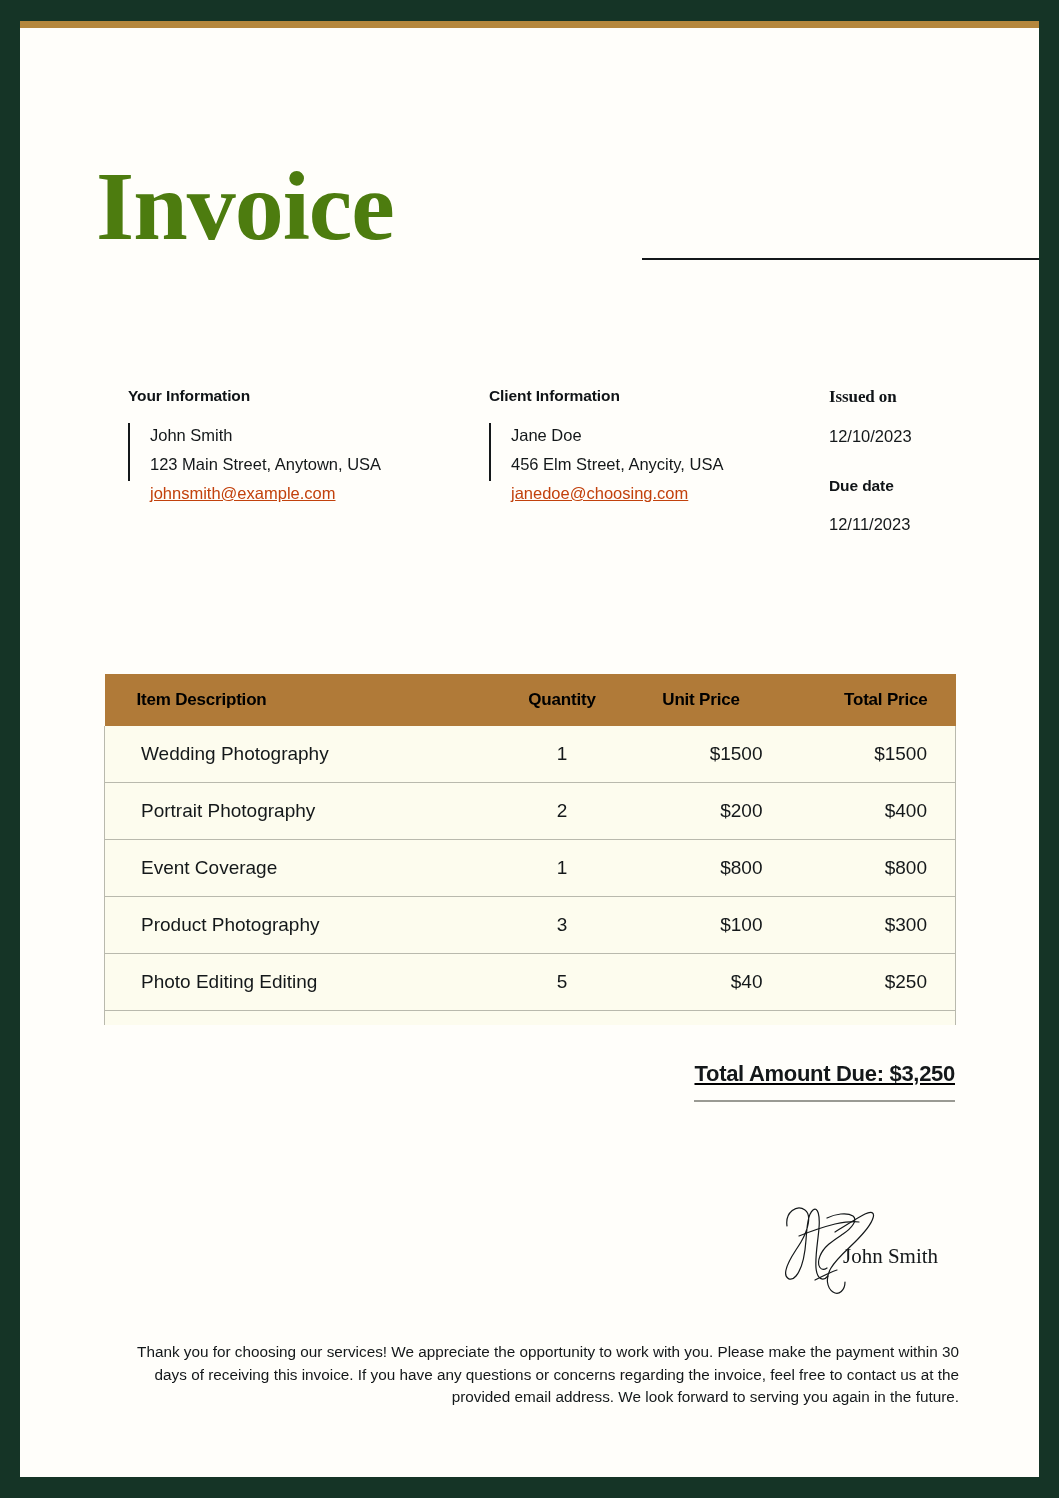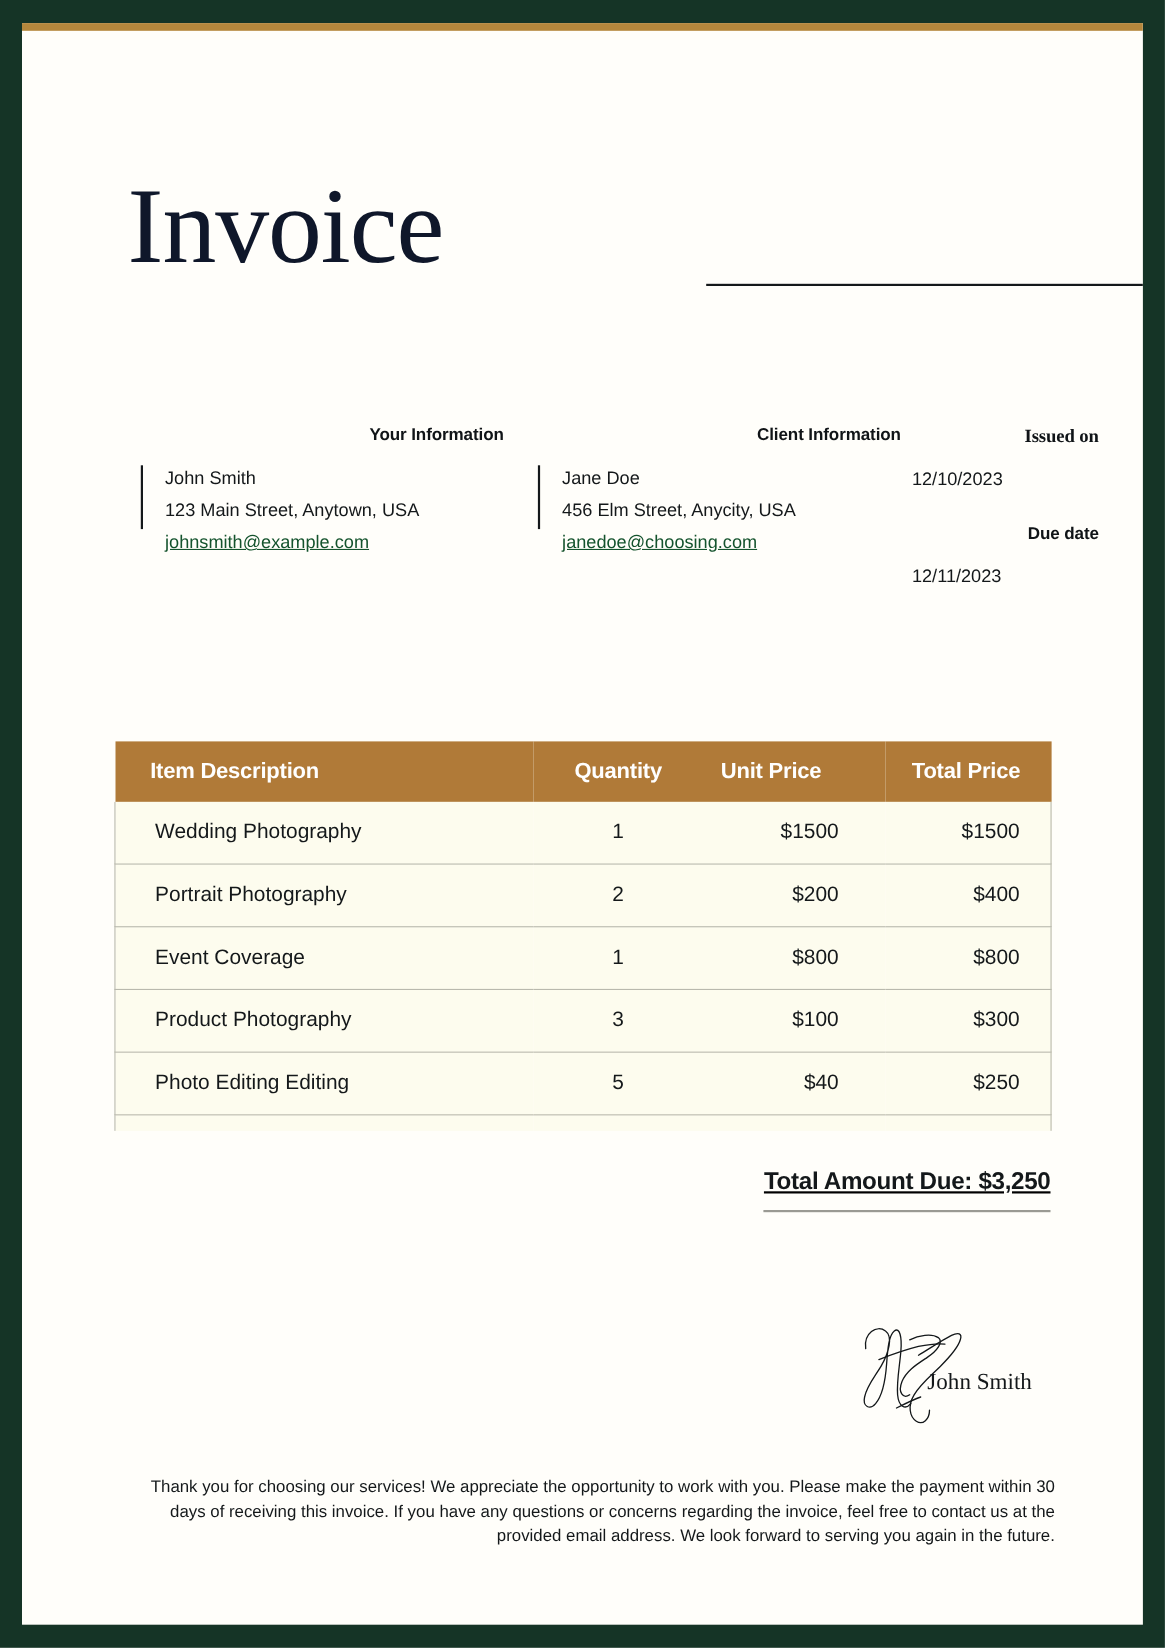--- a/index.html
+++ b/index.html
@@ -37,27 +37,27 @@
   
   .title-row {
     position: absolute;
     left: 0;
     top: 130px;
     width: 1019px;
     height: 130px;
   }
   .invoice-title {
     position: absolute;
-    left: 96px;
+    left: 76px;
     top: 0;
     font-family: "Liberation Serif", "DejaVu Serif", serif;
-    font-weight: 400;
+    font-weight: 700;
     font-size: 98px;
     line-height: 110px;
-    color: #0f172a;
+    color: #4d7c0f;
     letter-spacing: -1px;
     margin: 0;
     white-space: nowrap;
   }
   .title-rule {
     position: absolute;
     left: 622px;
     top: 107px;
     width: 397px;
     height: 2px;
@@ -78,21 +78,20 @@
   .info-col.c1 { left: 108px; width: 330px; }
   .info-col.c2 { left: 469px; width: 330px; }
   .info-col.c3 { left: 809px; width: 170px; }
 
   .info-heading {
     font-size: 15.5px;
     font-weight: 700;
     color: #101417;
     margin: 0 0 16px 0;
     letter-spacing: -0.1px;
-    text-align: right;
   }
   .info-heading.serif {
     font-family: "Liberation Serif", "DejaVu Serif", serif;
     font-size: 17px;
     font-weight: 700;
   }
   .info-body {
     position: relative;
     padding-left: 22px;
   }
@@ -107,21 +106,21 @@
   }
   .info-line {
     font-size: 16.5px;
     line-height: 29px;
     color: #14181a;
     white-space: nowrap;
   }
   .info-link {
     font-size: 16.5px;
     line-height: 29px;
-    color: #14532d;
+    color: #c2410c;
     text-decoration: underline;
     white-space: nowrap;
     display: inline-block;
   }
   
   .date-block { margin: 0; }
   .date-block .info-line { line-height: 26px; }
   .date-gap { height: 28px; }
 
   
@@ -131,22 +130,22 @@
     top: 653px;
     width: 851px;
   }
   table.items {
     border-collapse: collapse;
     width: 851px;
     table-layout: fixed;
   }
   table.items thead th {
     background: #b07a38;
-    color: #ffffff;
-    font-size: 20px;
+    color: #000000;
+    font-size: 17px;
     font-weight: 700;
     padding: 16px 0;
     letter-spacing: -0.2px;
   }
   table.items thead th.c-desc { text-align: left;  padding-left: 32px; }
   table.items thead th.c-qty  { }
   table.items thead th.c-unit { padding-right: 42px; }
   table.items thead th.c-tot  { text-align: right; padding-right: 28px; }
 
   table.items tbody td {

